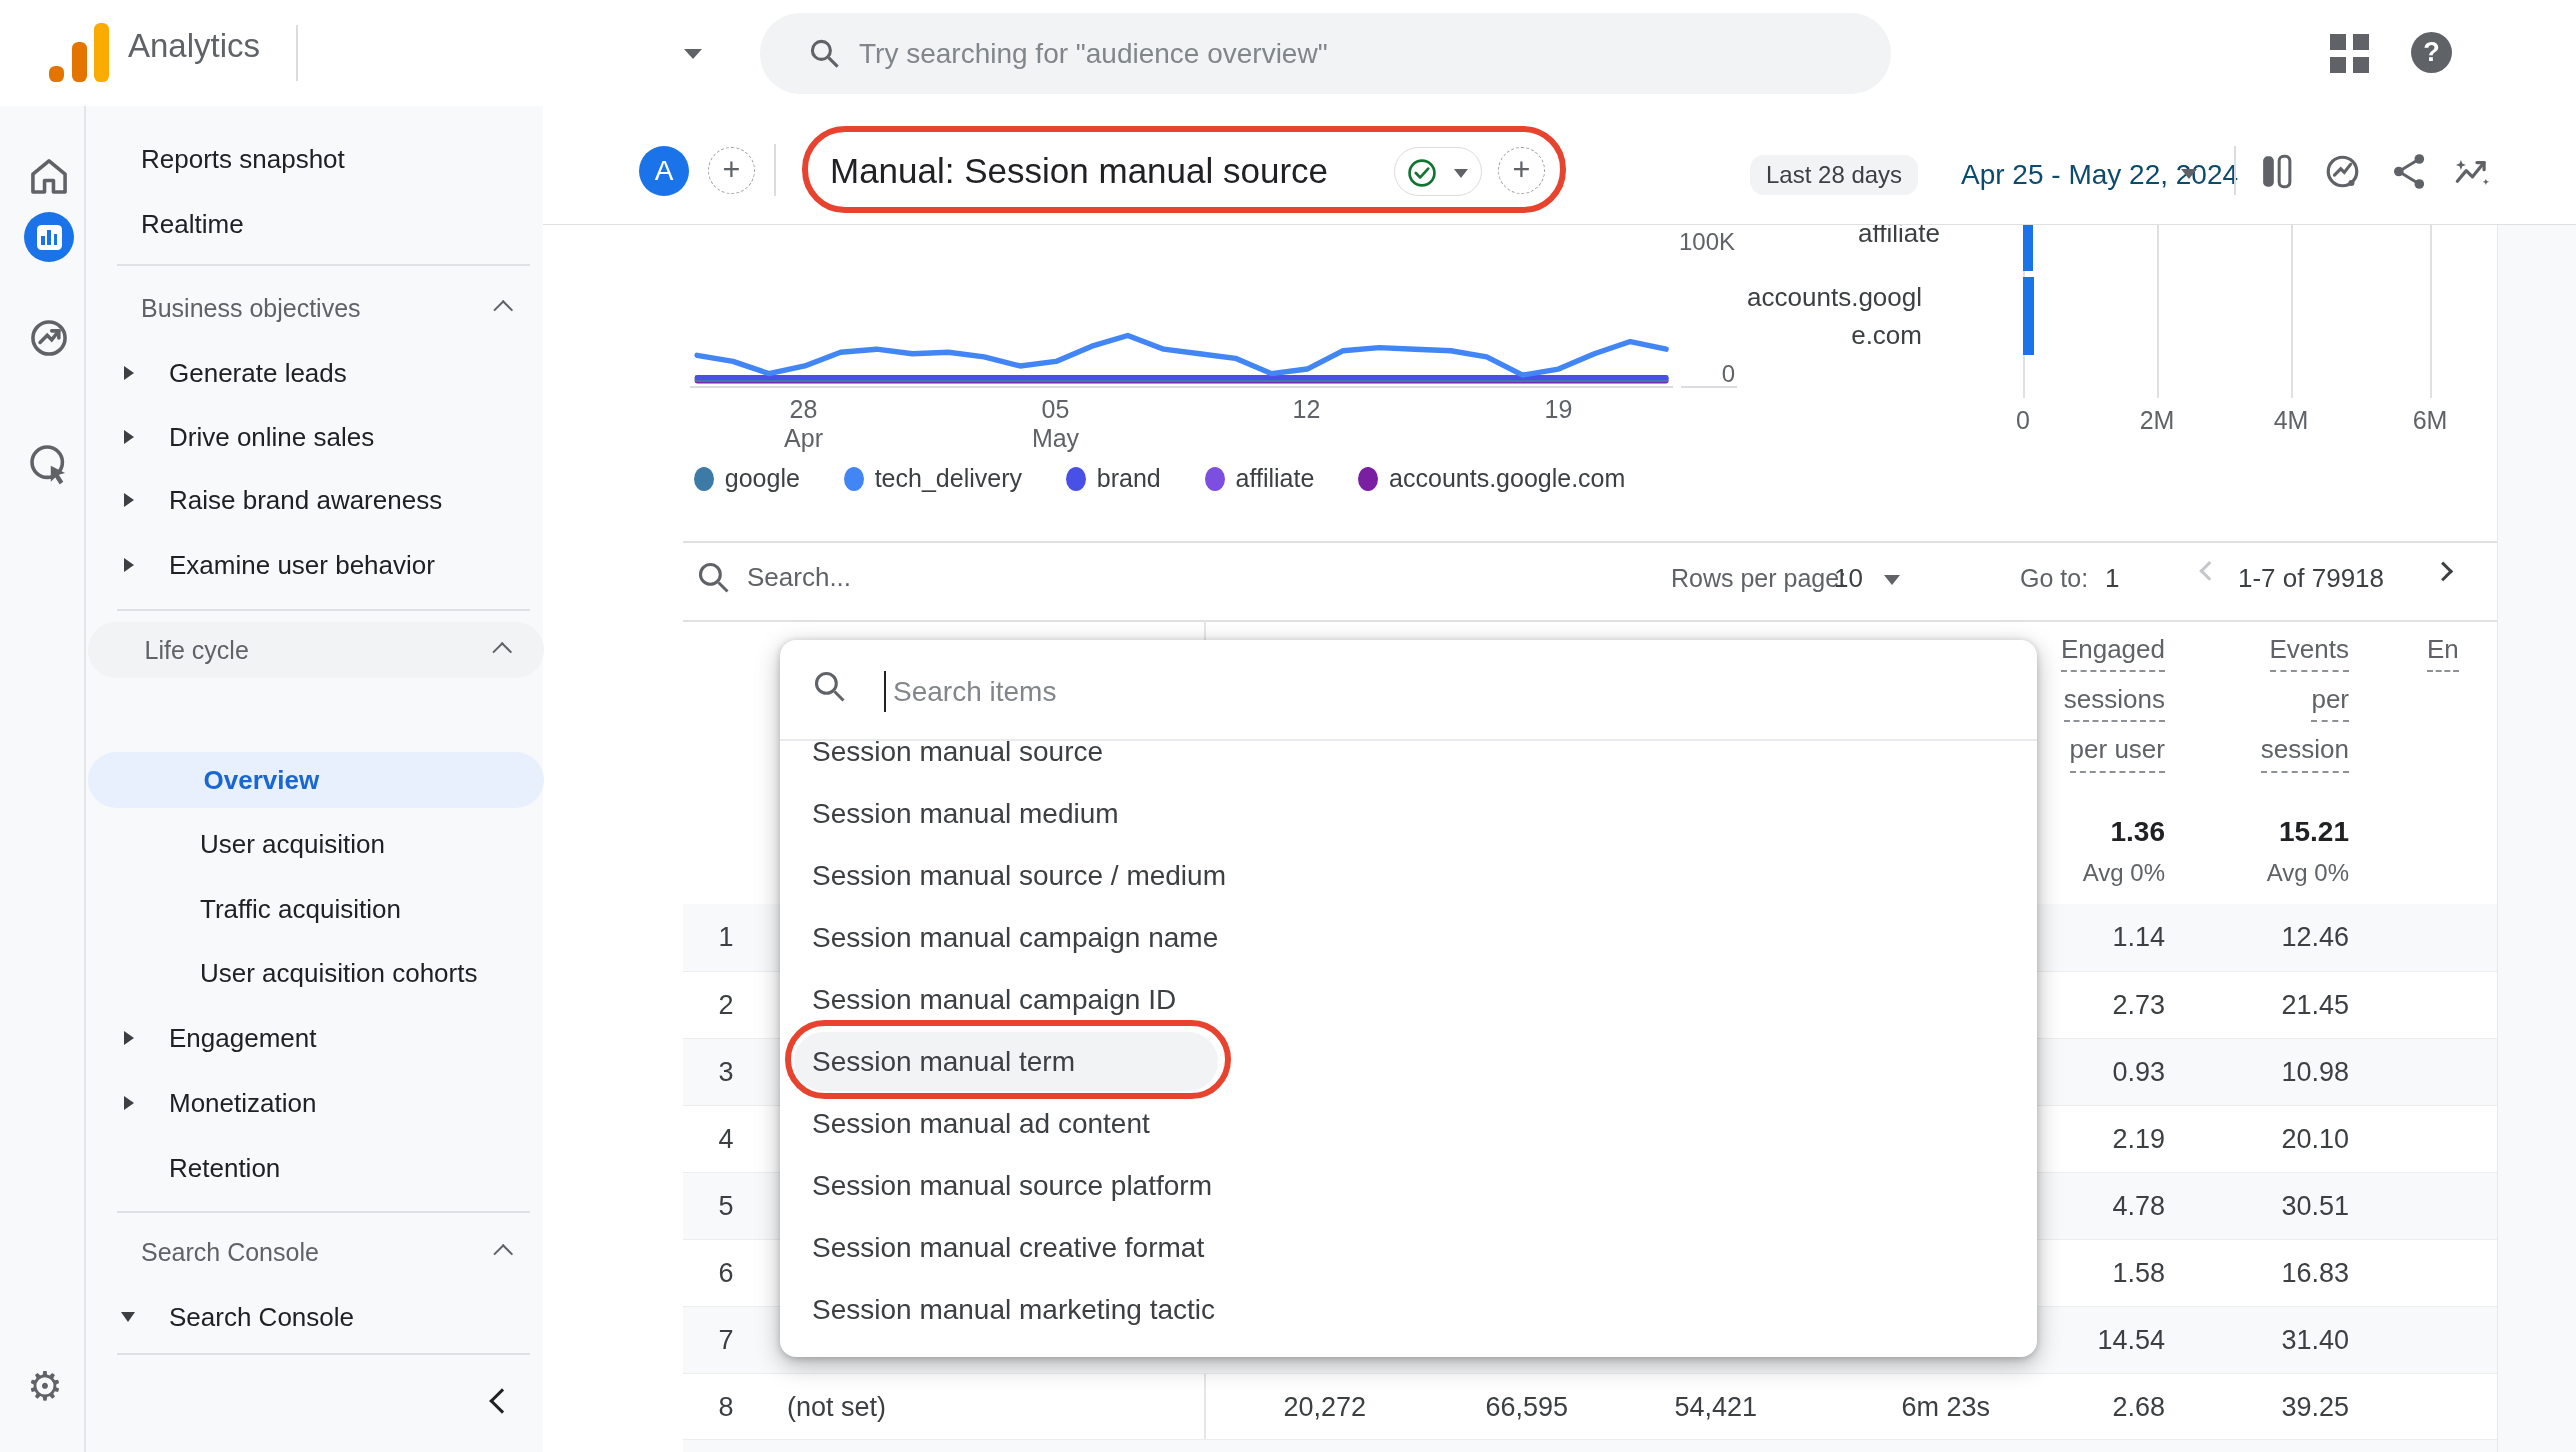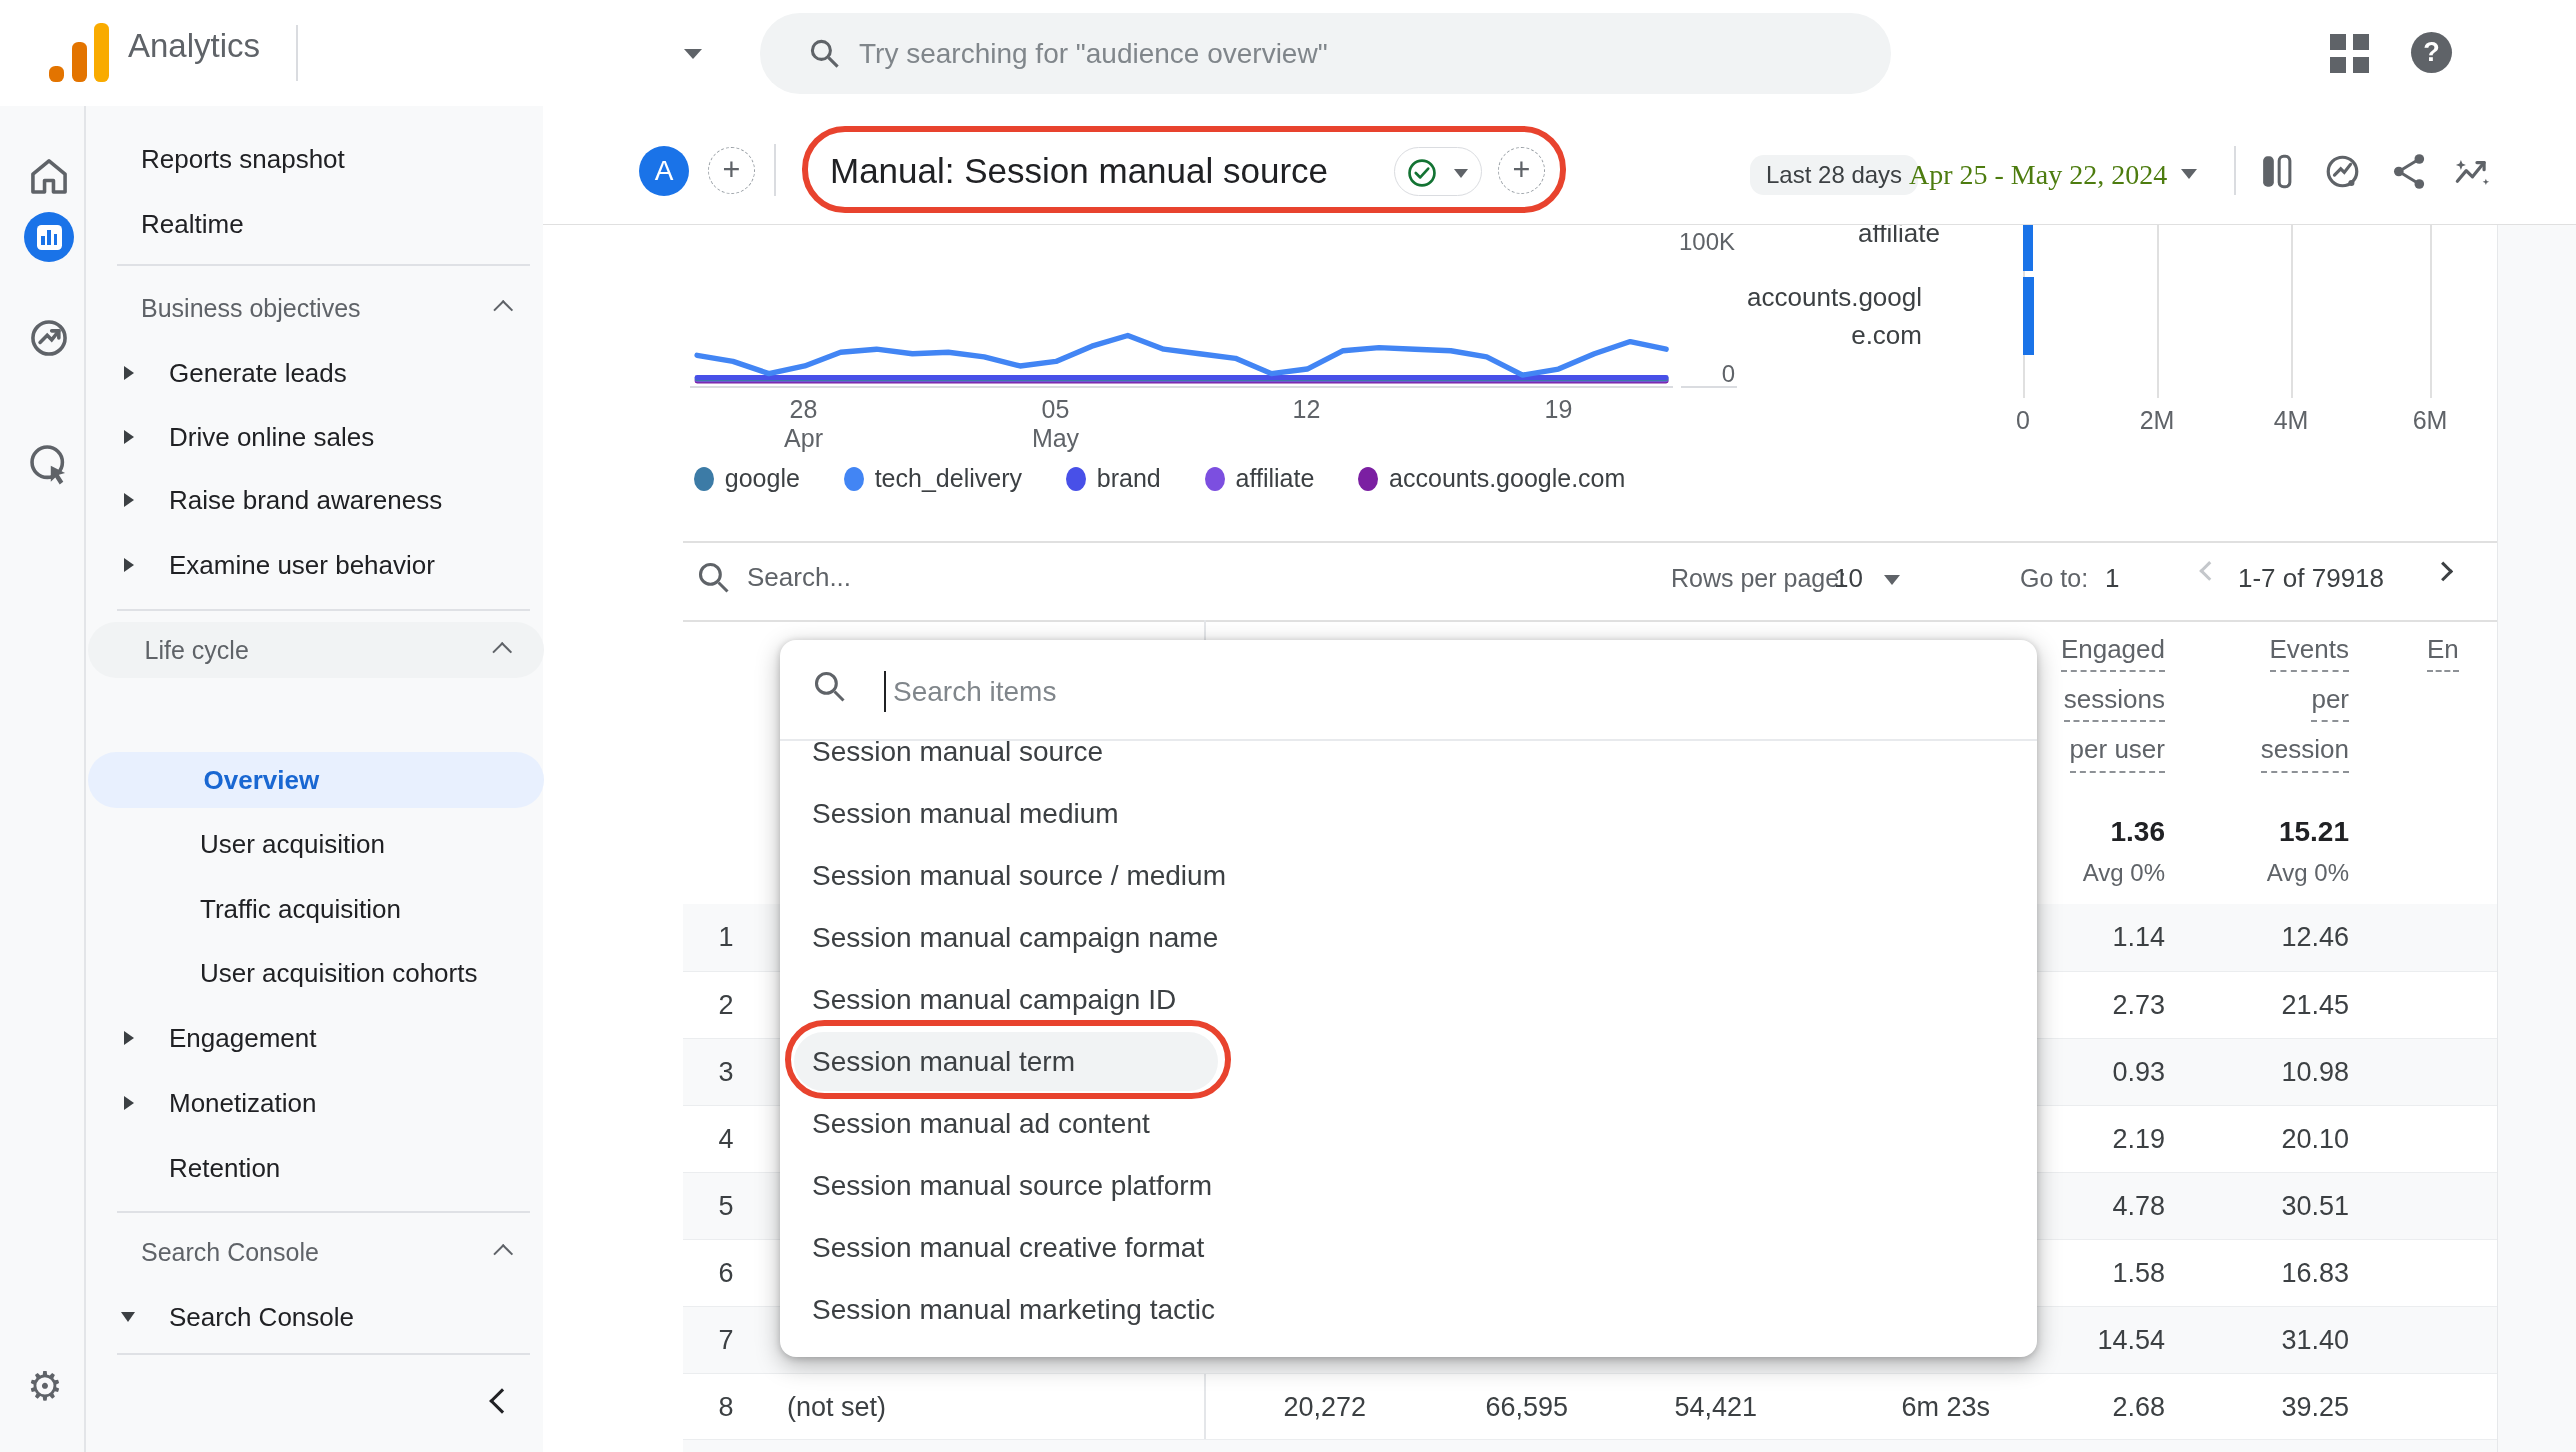--- a/index.html
+++ b/index.html
@@ -47,21 +47,21 @@
   #rheader { position:absolute; left:543px; top:106px; width:2033px; height:119px; background:#fff; border-bottom:1.8px solid #e0e0e0; z-index:5; }
   #avatar { position:absolute; left:96px; top:40px; width:50px; height:50px; border-radius:50%; background:#1a73e8; color:#fff; font-size:28px; text-align:center; line-height:50px; }
   .dashplus { position:absolute; width:47px; height:47px; border:1.8px dashed #9aa0a6; border-radius:50%; color:#5f6368; font-size:30.5px; text-align:center; line-height:43px; }
   #rh-div1 { position:absolute; left:231px; top:38px; width:1.8px; height:52px; background:#dadce0; }
   #rtitle { position:absolute; left:287px; top:40px; height:50px; line-height:50px; font-size:35px; color:#202124; white-space:nowrap; }
   #check-pill { position:absolute; left:851px; top:41px; width:88px; height:49px; border:1.8px solid #dadce0; border-radius:25px; }
   #check-pill svg { position:absolute; left:10.8px; top:9px; }
   #pill-caret { position:absolute; right:12.6px; top:20.7px; width:0; height:0; border-left:7.2px solid transparent; border-right:7.2px solid transparent; border-top:9px solid #5f6368; }
   #ann-title { position:absolute; left:259px; top:20px; width:764px; height:87px; border:6.3px solid #e8432e; border-radius:43px; z-index:9; }
   #date-chip { position:absolute; left:1207px; top:49px; height:40px; padding:0 16px; background:#f1f3f4; border-radius:14px; font-size:24px; color:#3c4043; line-height:40px; }
-  #date-range { position:absolute; left:1366px; top:50px; font-size:28px; color:#4d7c0f; line-height:38px;font-family:Liberation Serif, serif; }
+  #date-range { position:absolute; left:1418px; top:50px; font-size:28px; color:#0c4a6e; line-height:38px; }
   #date-caret { position:absolute; left:1638px; top:63px; width:0; height:0; border-left:8px solid transparent; border-right:8px solid transparent; border-top:10px solid #5f6368; }
   #rh-div2 { position:absolute; left:1691px; top:40px; width:1.8px; height:49px; background:#dadce0; }
   .hicon { position:absolute; top:45px; width:41px; height:41px; }
 
   
   .y-lbl { position:absolute; width:90px; text-align:right; font-size:24px; color:#5f6368; }
   .axisline { position:absolute; height:1.8px; background:#dadce0; top:386px; }
   .xtick { position:absolute; top:395px; width:81px; text-align:center; font-size:25px; color:#5f6368; line-height:29px; }
   #legend { position:absolute; left:694px; top:464px; display:flex; align-items:center; gap:44px; }
   .leg-item { display:flex; align-items:center; gap:10.8px; font-size:25px; color:#3c4043; }

